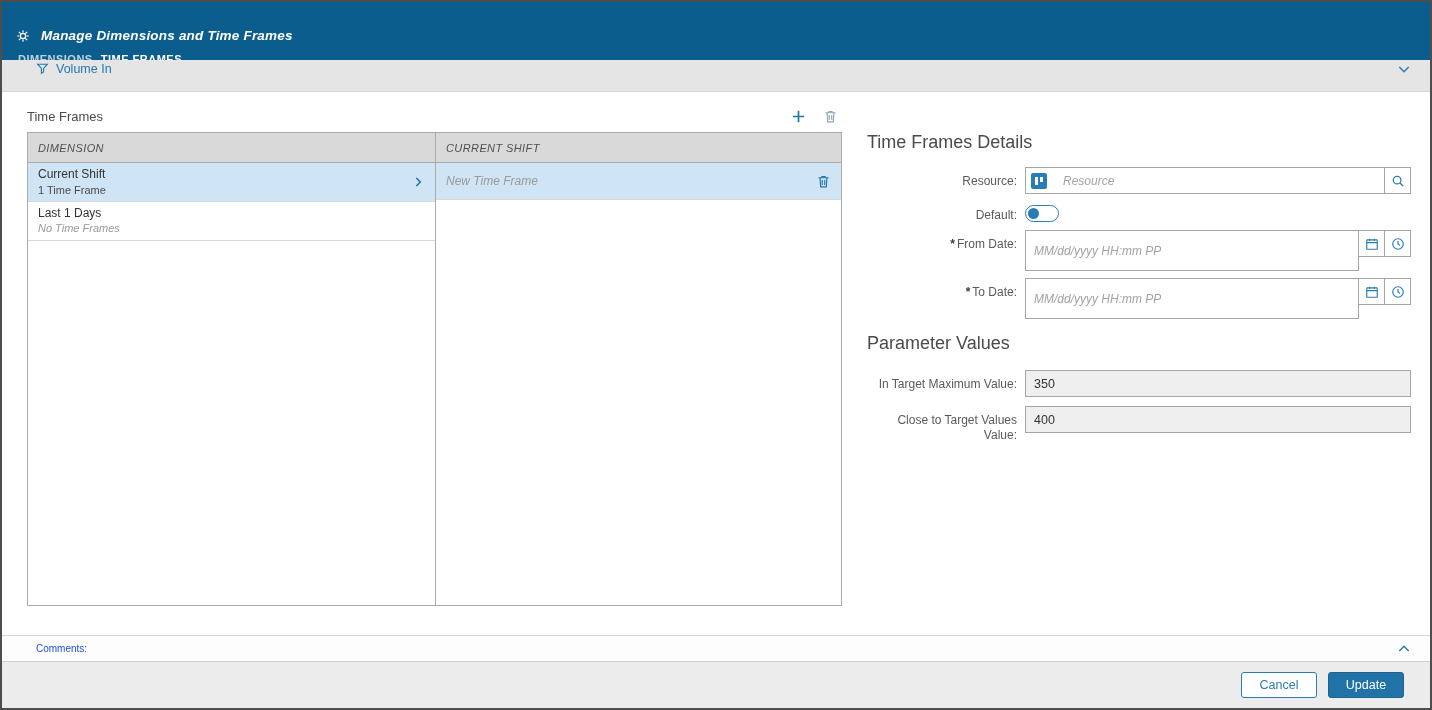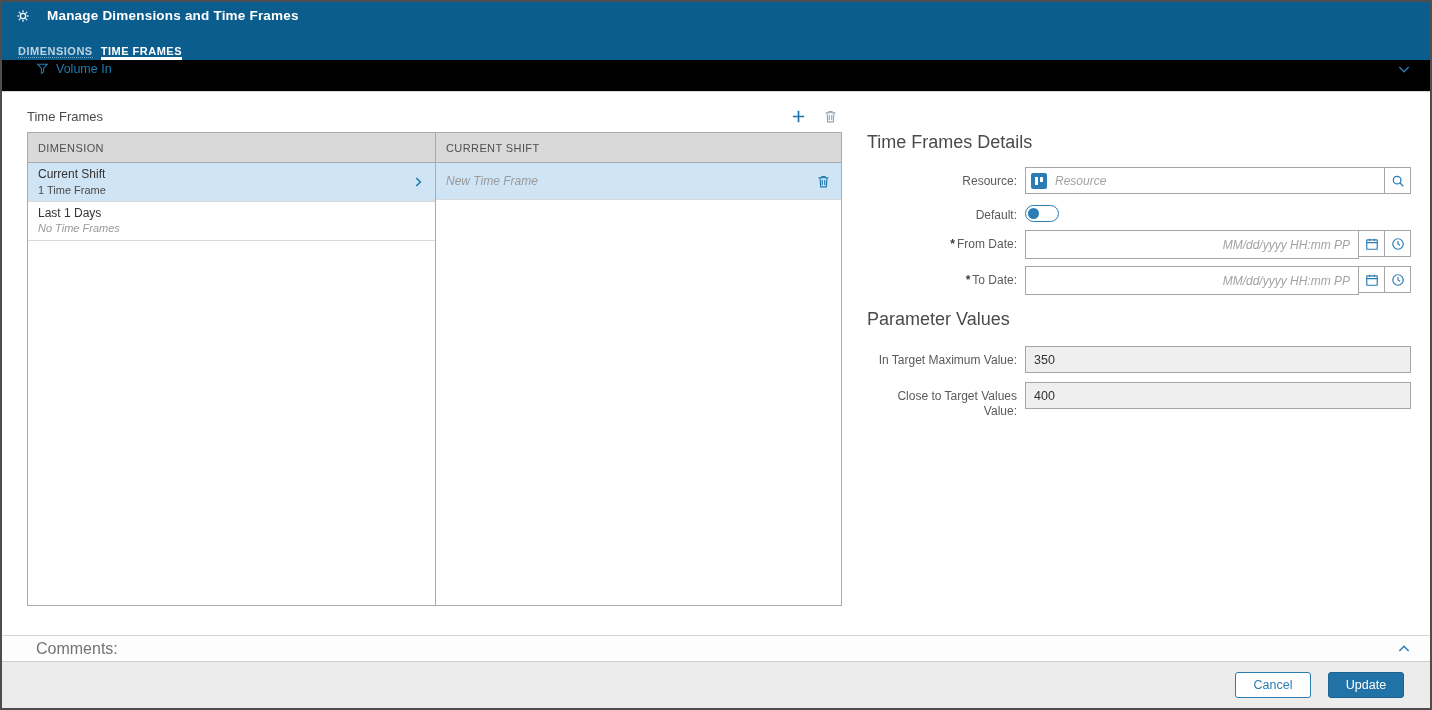--- a/index.html
+++ b/index.html
@@ -7,95 +7,95 @@
 
   .window{
     width:1432px; height:710px;
     border:2px solid #4d4d4d;
     display:flex; flex-direction:column;
     background:#fff; overflow:hidden;
   }
 
   
   .app-header{ background:#0b5d8e; height:58px; flex:0 0 58px; display:flex; flex-direction:column; padding:0 14px; }
-  .title-row{ display:flex; align-items:center; gap:17px; margin-top:6px; }
+  .title-row{ display:flex; align-items:center; gap:11px; margin-top:26px;font-style:italic; }
   .app-title{ font-size:13.5px; font-weight:700; color:#fff; letter-spacing:.2px; }
   .tabs{ display:flex; gap:8px; margin-top:7px; flex:1; padding-left:2px;align-items:flex-end; }
   .tab{ font-size:11px; font-weight:700; letter-spacing:.5px; color:rgba(255,255,255,.72);
         display:flex; align-items:flex-start; padding-top:3px; border-bottom:3px solid transparent; cursor:pointer; }
   .tab.inactive{ border-bottom:1px dotted rgba(255,255,255,.45); margin-bottom:2px; }
   .tab.active{ color:#fff; border-bottom:3px solid #fff; }
 
   
   .filter-bar{ height:32px; flex:0 0 32px; display:flex; align-items:center; padding:0 18px 14px 34px;
-               border-bottom:1px solid #d8d8d8; background:#000000; cursor:pointer; }
+               border-bottom:1px solid #d8d8d8; background:#e5e5e5; cursor:pointer; }
   .filter-label{ color:#1f7ab0; font-size:12.5px; margin-left:7px; }
   .filter-bar .spacer{ flex:1; }
 
   
   .content{ flex:1; display:flex; background:#fff; overflow:hidden; }
 
   .left-pane{ width:840px; flex:0 0 840px; padding:16px 0 0 25px; }
   .pane-header{ width:815px; display:flex; align-items:center; margin-bottom:7px; }
   .pane-title{ font-size:13px; color:#4a4a4a; }
   .pane-actions{ margin-left:auto; display:flex; align-items:center; gap:16px; padding-right:4px; }
   .icon-link{ background:none; border:none; cursor:pointer; display:flex; align-items:center; padding:0; }
 
   .tf-table{ width:815px; height:474px; border:1px solid #ababab; display:flex; background:#fff; }
   .tf-col{ display:flex; flex-direction:column; }
   .dim-col{ width:408px; flex:0 0 408px; border-right:1px solid #ababab; }
   .shift-col{ flex:1; }
   .tf-col-header{ height:30px; flex:0 0 30px; background:#d9d9d9; border-bottom:1px solid #ababab;
-                  font-size:11px; color:#4f4f4f; display:flex; align-items:center; padding-left:10px; letter-spacing:.4px; }
+                  font-size:11px; color:#4f4f4f; display:flex; align-items:center; padding-left:10px; letter-spacing:.4px;font-style:italic; }
   .tf-row{ min-height:37px; border-bottom:1px solid #d9d9d9; display:flex; align-items:center;
            padding:4px 10px; cursor:pointer; background:#fff; }
   .tf-row.selected{ background:#cfe4f4; }
   .tf-row-text .line1{ font-size:12px; color:#333; line-height:1.3; }
   .tf-row-text .line2{ font-size:11px; color:#4a4a4a; line-height:1.3; }
   .tf-row-text .line2.italic, .italic-gray{ font-style:italic; color:#999; }
   .row-end{ margin-left:auto; display:flex; align-items:center; }
   .frame-row{ min-height:37px; }
   .frame-label{ font-size:12px; font-style:italic; color:#9a9a9a; }
 
   
   .details-pane{ flex:1; padding:40px 19px 0 25px; }
   .section-title{ font-size:18px; color:#4a4a4a; margin-bottom:14px; }
   .form-row{ display:flex; align-items:flex-start; margin-bottom:7px; }
   .form-label{ width:150px; flex:0 0 150px; text-align:right; color:#5a5a5a; font-size:12px;
                padding-top:7px; margin-right:8px; line-height:1.25; }
   .req{ color:#3c3c3c; font-weight:700; margin-right:2px; }
   .form-control{ width:386px; display:flex; }
 
-  .res-wrap{ flex:1; display:flex; align-items:center; gap:8px; border:1px solid #a6a6a6; background:#fff;
+  .res-wrap{ flex:1; display:flex; align-items:center; gap:16px; border:1px solid #a6a6a6; background:#fff;
              height:27px; padding:0 5px; }
   .res-wrap input{ border:none; outline:none; flex:1; font-size:12px; font-family:inherit; background:transparent; }
   input::placeholder{ color:#a3a3a3; font-style:italic; }
 
-  .ig-field{ flex:1; height:29px; border:1px solid #a6a6a6; padding:0 8px; font-size:12px; font-family:inherit; outline:none;text-align:right; }
+  .ig-field{ flex:1; height:41px; border:1px solid #a6a6a6; padding:0 8px; font-size:12px; font-family:inherit; outline:none; }
   .ig-btn{ width:27px; height:27px; flex:0 0 27px; border:1px solid #a6a6a6; background:#fff; margin-left:-1px;
            display:flex; align-items:center; justify-content:center; cursor:pointer; padding:0; }
 
   .toggle{ width:34px; height:17px; border:1px solid #2a7cb4; border-radius:9px; background:#fff;
            position:relative; display:inline-block; cursor:pointer; margin-top:4px; }
   .toggle .knob{ position:absolute; left:2px; top:2px; width:11px; height:11px; border-radius:50%; background:#2a7cb4; }
 
   .param-title{ margin-top:14px; margin-bottom:16px; }
   .param-row{ margin-bottom:9px; }
   .param-input{ width:386px; height:27px; border:1px solid #a6a6a6; background:#efefef; color:#333;
                 font-size:12.5px; padding:0 8px; font-family:inherit; outline:none; }
 
   
   .comments-bar{ height:26px; flex:0 0 26px; border-top:1px solid #d4d4d4; background:#fdfdfd;
                  display:flex; align-items:center; padding:0 18px 0 34px; cursor:pointer; }
-  .comments-label{ color:#737373; font-size:16px; }
+  .comments-label{ color:#1d4ed8; font-size:10px; }
   .comments-bar .spacer{ flex:1; }
 
   
   .footer{ height:47px; flex:0 0 47px; background:#ececec; border-top:1px solid #cfcfcf;
-           display:flex; align-items:center; justify-content:flex-end; gap:17px; padding-right:26px; }
+           display:flex; align-items:center; justify-content:flex-end; gap:11px; padding-right:26px; }
   .btn{ height:26px; min-width:76px; border-radius:3px; font-size:12.5px; font-family:inherit; cursor:pointer; padding:0 16px; }
   .btn-cancel{ background:#fff; border:1px solid #2a7cb4; color:#2a7cb4; }
   .btn-update{ background:#2172a6; border:1px solid #1c648f; color:#fff; }
 
   svg{ display:block; }
 </style>
 </head>
 <body>
 
 <div class="window">

